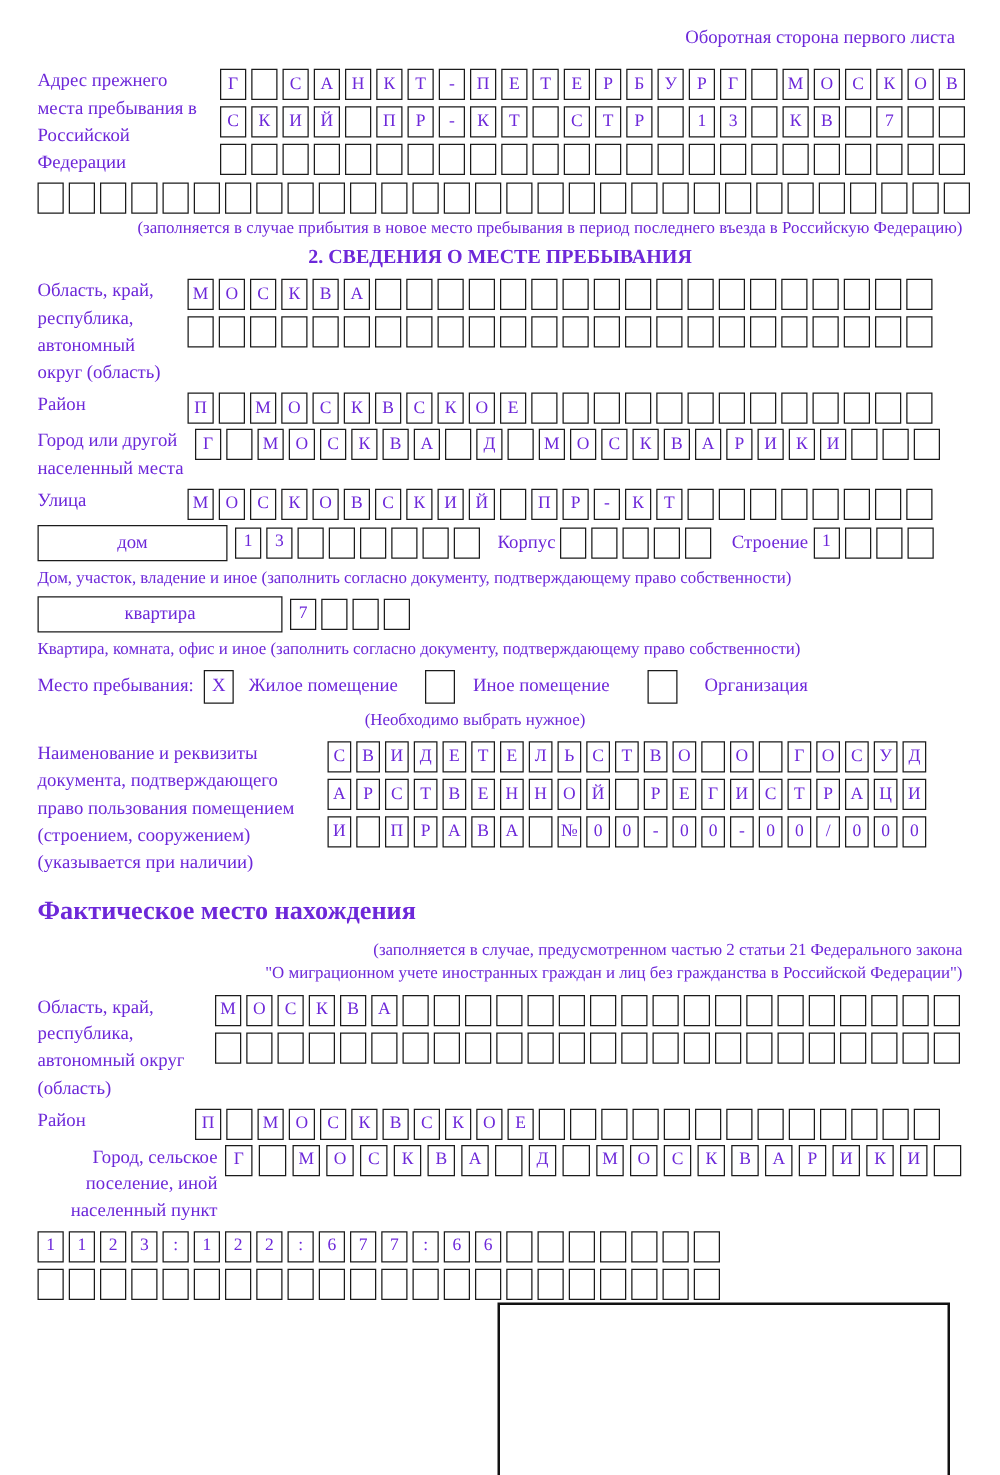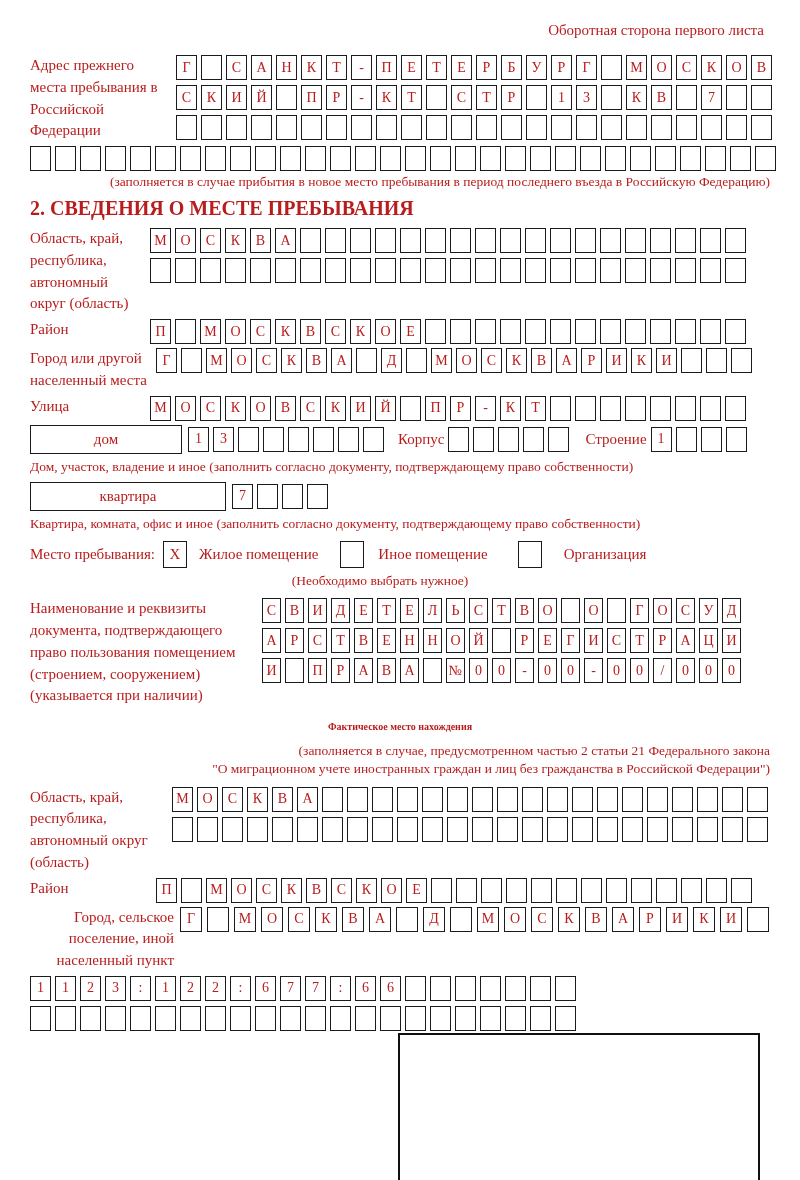--- a/index.html
+++ b/index.html
@@ -1,38 +1,38 @@
 <!DOCTYPE html>
 <html><head>
 <meta charset="utf-8">
 <style>
   html,body{margin:0;padding:0;background:#fff;}
   .page{
     width:800px;height:1180px;box-sizing:border-box;
     padding:14px 30px 0 30px;position:relative;overflow:hidden;
-    background:#fff;color:#b91c1c;
+    background:#fff;color:#6d28d9;
     font-family:"Liberation Serif","DejaVu Serif",serif;
   }
   .hdr-note{text-align:right;font-size:15px;margin:8px 6px 16px 0;}
   .frow{display:flex;align-items:flex-start;margin-bottom:4px;}
   .flabel{font-size:15px;line-height:1.45;flex:none;box-sizing:border-box;padding-right:6px;}
   .rows{display:flex;flex-direction:column;gap:5px;}
   .boxrow{display:flex;gap:4px;flex:none;}
   .box{
     width:21px;height:25px;box-sizing:border-box;flex:none;
     border:1.6px solid #1b1b1b;display:flex;align-items:center;justify-content:center;
     font-size:14px;background:#fff;
   }
   .boxrow.n21 .box{width:19px;}
   .boxrow.g5{gap:5px;}.boxrow.g5 .box{width:22px;}
   .fullrow{margin:2px 0 2px 0;}
   .caption{font-size:13.5px;line-height:1.35;}
   .caption.center{text-align:right;}
-  .sec-title{font-size:20px;font-weight:bold;text-align:left;margin:6px 0 8px 0;}
-  .sub-title{font-size:10px;font-weight:bold;text-align:center;margin:14px 0 10px 0;}
+  .sec-title{font-size:16px;font-weight:bold;text-align:center;margin:6px 0 8px 0;}
+  .sub-title{font-size:21px;font-weight:bold;text-align:left;margin:14px 0 10px 0;}
   .namedbox{
     box-sizing:border-box;border:1.8px solid #1b1b1b;height:29px;
     display:flex;align-items:center;justify-content:center;font-size:15px;flex:none;
   }
   .inline-row{display:flex;align-items:center;margin-bottom:4px;}
   .inline-label{font-size:15px;flex:none;}
   .cbox{
     width:24px;height:27px;box-sizing:border-box;border:1.7px solid #1b1b1b;flex:none;
     display:flex;align-items:center;justify-content:center;font-size:15px;background:#fff;
   }

